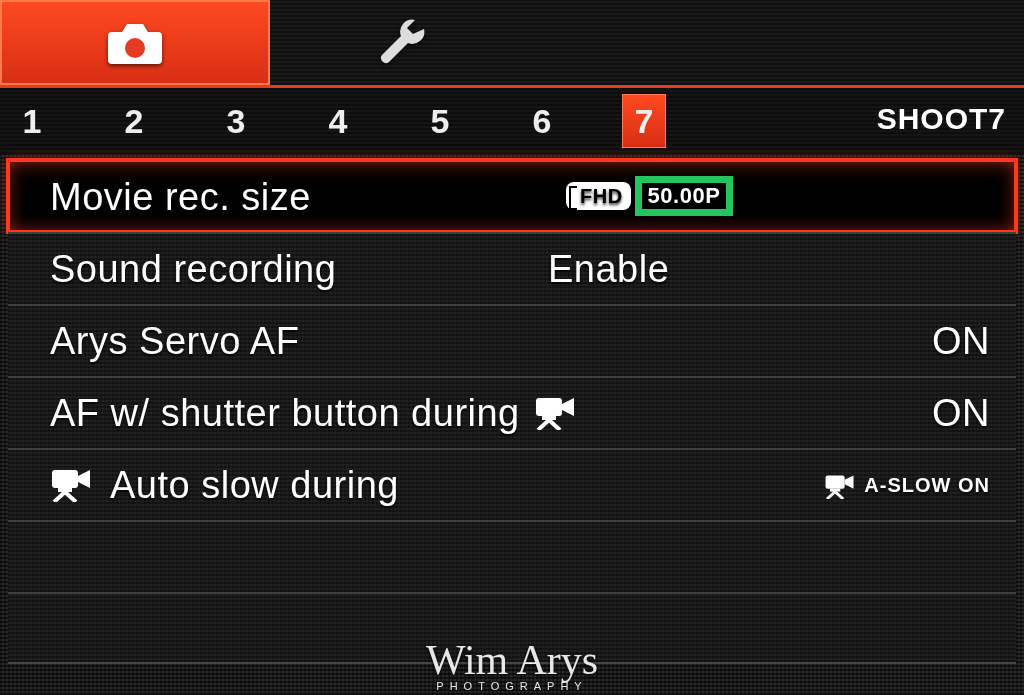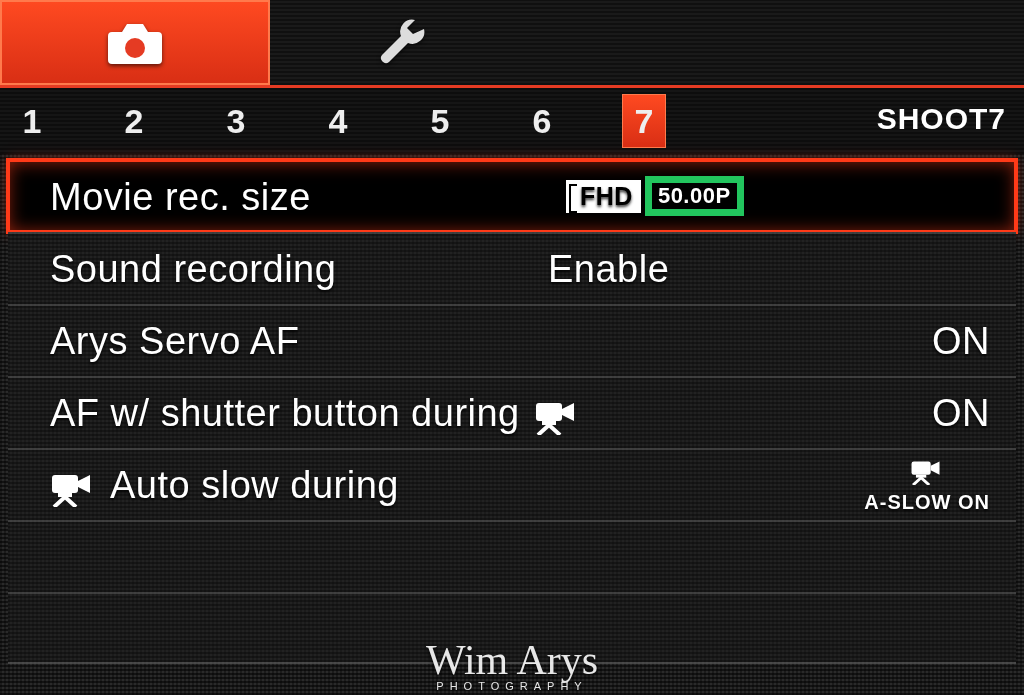--- a/index.html
+++ b/index.html
@@ -86,21 +86,21 @@
     font-weight: 500;
     letter-spacing: .5px;
     text-shadow: 0 2px 3px rgba(0,0,0,.8);
     position: relative;
     background:
       repeating-linear-gradient(0deg, rgba(0,0,0,.35) 0 2px, rgba(0,0,0,0) 2px 4px),
       repeating-linear-gradient(90deg, rgba(0,0,0,.2) 0 2px, rgba(0,0,0,0) 2px 4px),
       #222;
   }
   .row:last-child { border-bottom: 2px solid rgba(255,255,255,.18); }
-  .row .label-wrap { display: flex; align-items: flex-end; gap: 14px; flex: 0 0 auto; }
+  .row .label-wrap { display: flex; align-items: flex-start; gap: 14px; flex: 0 0 auto; }
   .row .value { margin-left: auto; font-size: 38px; }
   .row .value.mid { margin-left: 0; position: absolute; left: 540px; }
 
   .row.selected {
     background: #000;
     outline: 4px solid #ff3a18;
     outline-offset: -2px;
     box-shadow: 0 0 18px rgba(255,58,24,.6) inset, 0 0 12px rgba(255,58,24,.5);
   }
 
@@ -112,23 +112,23 @@
     align-items: center;
     gap: 0;
     position: absolute;
     left: 558px;
     top: 14px;
   }
   .fhd-box {
     background: #fff;
     color: #000;
     font-weight: 800;
-    font-size: 25px;
+    font-size: 20px;
     padding: 4px 8px 4px 14px;
-    border-radius: 0;
+    border-radius: 8px;
     position: relative;
     line-height: 1;
   }
   .fhd-box::before {
     content: "";
     position: absolute;
     left: 3px; top: 4px;
     width: 6px; height: calc(100% - 8px);
     border: 2px solid #000;
     border-right: none;
@@ -141,21 +141,21 @@
     margin-left: 4px;
     line-height: 1;
   }
 
   
   .cam-icon { width: 46px; height: 38px; }
   .cam-icon-sm { width: 34px; height: 28px; }
 
   .aslow {
     display: flex;
-    flex-direction: column;
+    flex-direction: row;
     align-items: center;
     margin-left: auto;
     gap: 6px;
   }
   .aslow-text { font-size: 20px; font-weight: 700; letter-spacing: 1px; }
 
   
   .watermark {
     position: absolute;
     bottom: 3px;

